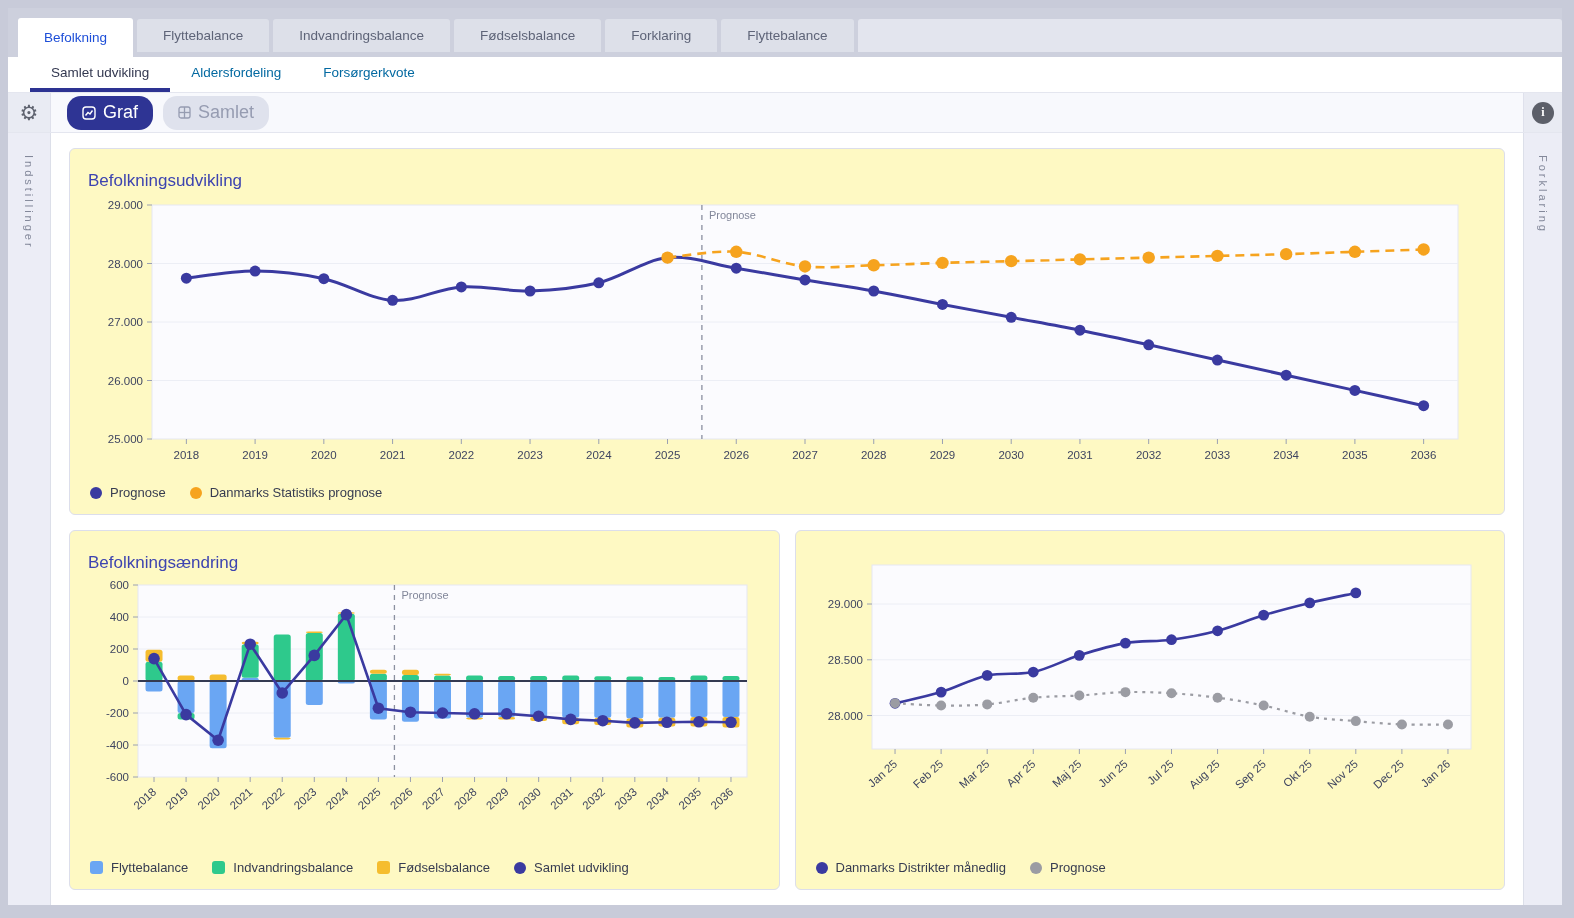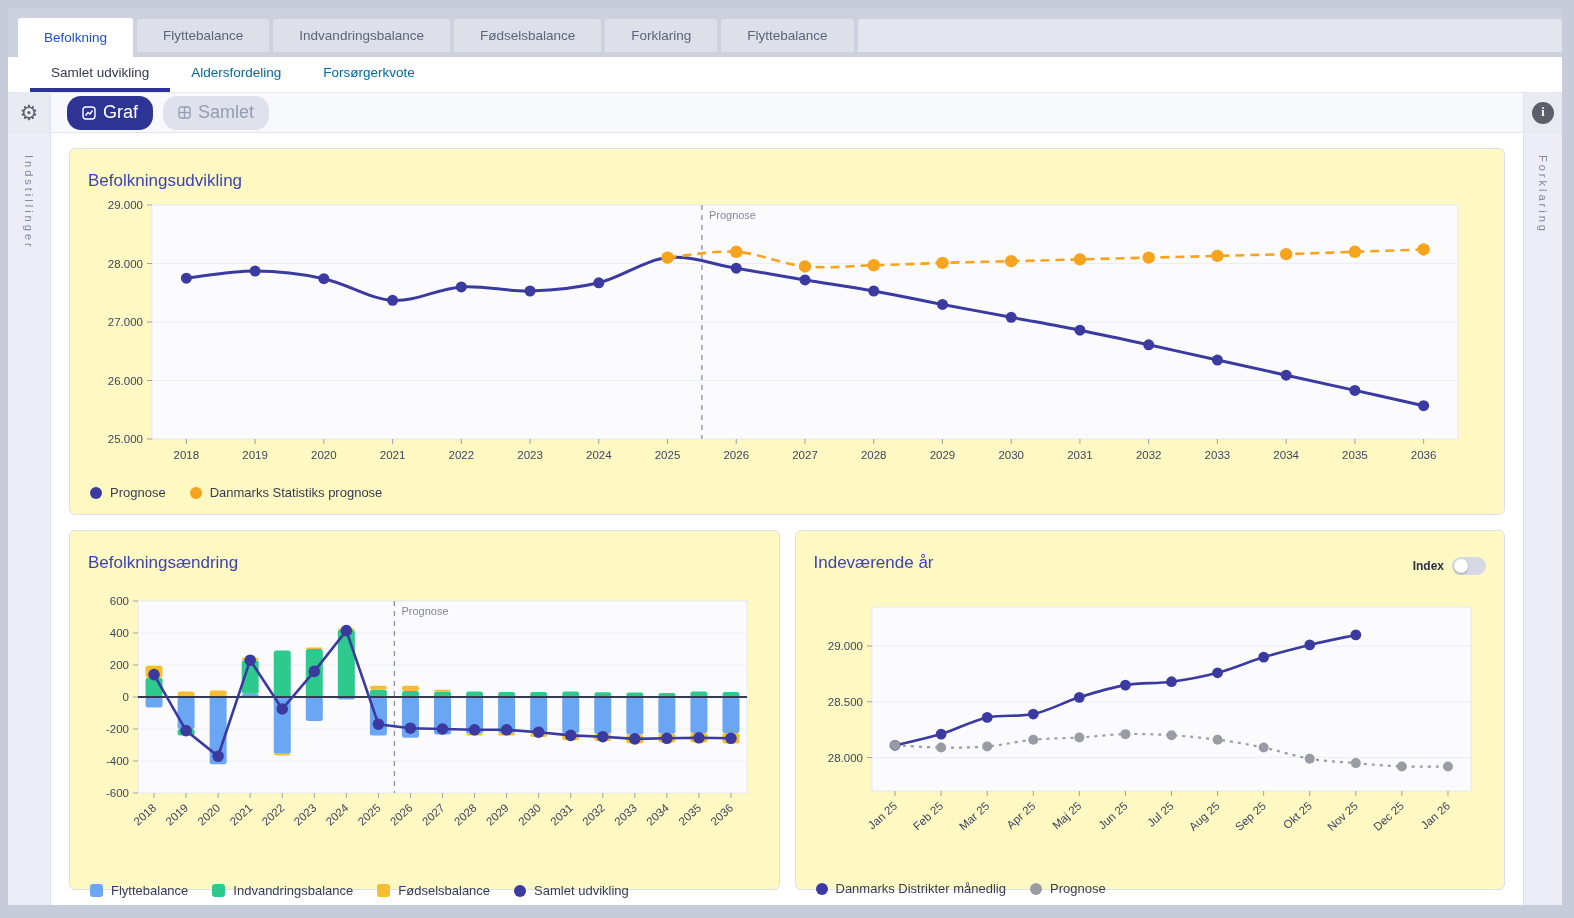--- a/index.html
+++ b/index.html
@@ -43,21 +43,21 @@
   .content{flex:1;display:flex;min-height:0;}
   .side{width:42px;background:#ecedf6;flex:none;display:flex;justify-content:center;cursor:pointer;}
   .side.left{border-right:1px solid #dcdfe9;}
   .side.right{width:38px;border-left:1px solid #dcdfe9;}
   .vlabel{writing-mode:vertical-rl;font-size:11px;color:#83889a;letter-spacing:3px;margin-top:22px;white-space:nowrap;}
   .main{flex:1;background:#fff;padding:15px 18px 0 18px;min-width:0;}
 
   .card{background:#fef9c3;border:1px solid #dcdeeb;border-radius:6px;padding:20px 18px 8px 18px;box-sizing:border-box;display:flex;flex-direction:column;}
   .card.wide{height:367px;margin-bottom:15px;}
   .cards-row{display:flex;gap:15px;}
-  .card.half{flex:1;height:360px;min-width:0;gap:16px;}
+  .card.half{flex:1;height:360px;min-width:0;}
   .card h2{margin:2px 0 4px 0;font-size:17px;font-weight:500;color:#3d44b0;}
   .cardhead{display:flex;align-items:flex-start;justify-content:space-between;}
   .idx{display:flex;align-items:center;gap:8px;margin-top:6px;}
   .idxlabel{font-size:12px;font-weight:bold;color:#2b3047;}
   .toggle{width:34px;height:18px;border-radius:9px;background:#d6d9e3;position:relative;display:inline-block;cursor:pointer;}
   .toggle .knob{position:absolute;left:2px;top:2px;width:14px;height:14px;border-radius:50%;background:#fff;box-shadow:0 1px 2px rgba(0,0,0,.3);}
 
   .chartbox{flex:none;}
   .chartbox svg{display:block;}
   svg text.tick{font-family:"Liberation Sans",sans-serif;font-size:11.5px;fill:#3f4560;}
@@ -385,29 +385,20 @@
                 <span>Fødselsbalance</span>
               </div>
               <div class="legend-item">
                 <span class="sw circle" style="background: rgb(58, 58, 160);"></span>
                 <span>Samlet udvikling</span>
               </div>
             </div>
         </section>
 
         <section class="card half">
-          <div class="cardhead">
-            <h2>Indeværende år</h2>
-            <div class="idx">
-              <span class="idxlabel">Index</span>
-              <span class="toggle">
-                  <span class="knob"></span>
-                </span>
-            </div>
-          </div>
           <div class="chartbox" id="chart2">
               <svg width="673" height="268" viewBox="0 0 673 268">
                 <rect x="58" y="14" width="599" height="184" fill="#fbfbfe" stroke="#e5e7f1"></rect>
                 <line x1="58" y1="53.03030303030303" x2="657" y2="53.03030303030303" stroke="#eceef5" stroke-width="1"></line>
                 <line x1="53" y1="53.03030303030303" x2="58" y2="53.03030303030303" stroke="#9aa0b2"></line>
                 <text x="49" y="57.03030303030303" text-anchor="end" class="tick">29.000</text>
                 <line x1="58" y1="108.78787878787878" x2="657" y2="108.78787878787878" stroke="#eceef5" stroke-width="1"></line>
                 <line x1="53" y1="108.78787878787878" x2="58" y2="108.78787878787878" stroke="#9aa0b2"></line>
                 <text x="49" y="112.78787878787878" text-anchor="end" class="tick">28.500</text>
                 <line x1="58" y1="164.54545454545456" x2="657" y2="164.54545454545456" stroke="#eceef5" stroke-width="1"></line>

